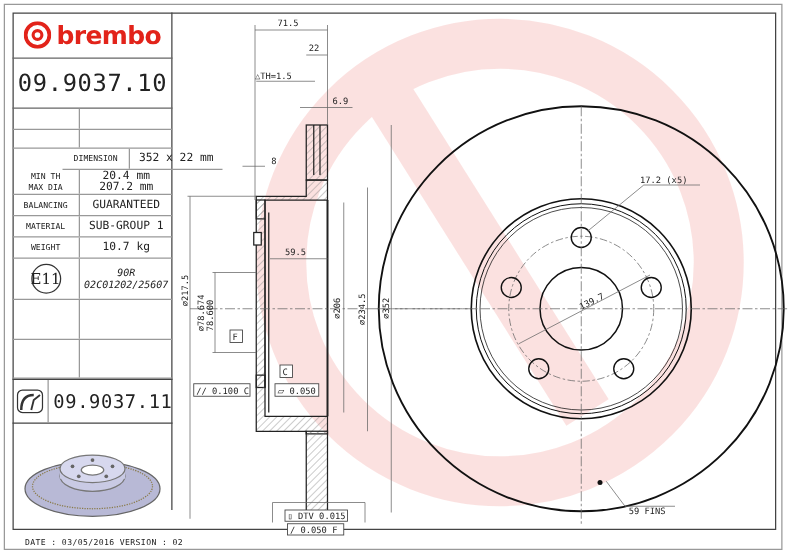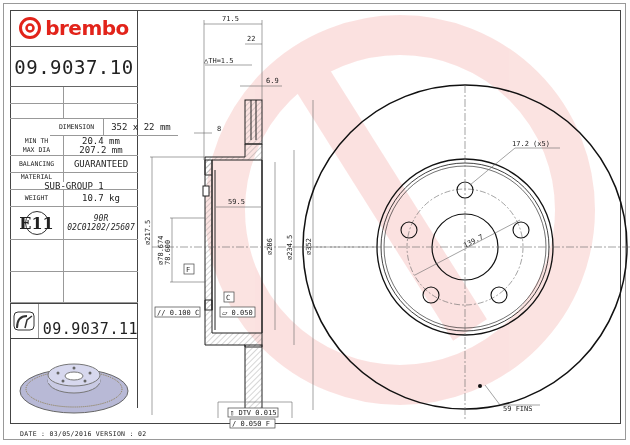--- a/index.html
+++ b/index.html
@@ -6,22 +6,22 @@
   body{width:630px;height:445px;position:relative;overflow:hidden;font-family:"DejaVu Sans Mono","Liberation Mono",monospace;color:#222;}
   .outer{position:absolute;left:3px;top:3px;width:623px;height:437px;border:1px solid #999;box-sizing:border-box;}
   .frame{position:absolute;left:10px;top:10px;width:611px;height:414px;border:1px solid #444;box-sizing:border-box;}
   .panel{position:absolute;left:10px;top:10px;width:128px;height:398px;border-right:1px solid #444;box-sizing:border-box;}
   .logo{position:absolute;left:0;top:0;width:128px;height:36px;border-bottom:1px solid #666;display:flex;align-items:center;justify-content:center;gap:4px;}
   .logo-text{color:#e2231a;font-family:"DejaVu Sans",sans-serif;font-weight:bold;font-size:20px;letter-spacing:-0.5px;}
   .code-main{position:absolute;left:0;top:37px;width:128px;height:39px;border-bottom:1px solid #666;font-size:19px;display:flex;align-items:center;justify-content:center;letter-spacing:0.5px;}
   .row{position:absolute;left:0;width:128px;border-bottom:1px solid #999;box-sizing:border-box;display:flex;}
   .row .k{width:53px;border-right:1px solid #999;font-size:6.5px;display:flex;flex-direction:column;align-items:center;justify-content:center;line-height:9px;font-family:"DejaVu Sans Mono",monospace;}
   .row .v{flex:1;font-size:9px;display:flex;flex-direction:column;align-items:center;justify-content:center;line-height:9px;}
-  .e11{width:22px;height:22px;border:1px solid #333;border-radius:50%;font-family:"DejaVu Serif",serif;font-weight:bold;font-size:16px;display:flex;align-items:center;justify-content:center;}
-  .code-alt{position:absolute;left:0;top:293px;width:128px;height:36px;border-top:1px solid #444;border-bottom:1px solid #444;display:flex;align-items:flex-end;box-sizing:border-box;}
+  .e11{width:22px;height:22px;border:1px solid #333;border-radius:50%;font-family:"DejaVu Serif",serif;font-weight:normal;font-size:12px;display:flex;align-items:center;justify-content:center;}
+  .code-alt{position:absolute;left:0;top:293px;width:128px;height:36px;border-top:1px solid #444;border-bottom:1px solid #444;display:flex;align-items:center;box-sizing:border-box;}
   .code-alt .ico{width:53px;display:flex;justify-content:center;border-right:1px solid #999;height:100%;align-items:center;}
   .code-alt .txt{flex:1;font-size:15px;padding-left:4px;letter-spacing:0.5px;}
   .photo{position:absolute;left:0;top:335px;width:128px;height:79px;}
   .date{position:absolute;left:20px;top:430px;font-size:6.5px;font-weight:normal;letter-spacing:0.3px;}
   svg.drawing{position:absolute;left:0;top:0;}
   .dim{font-family:"DejaVu Sans Mono",monospace;font-size:7px;fill:#222;}
 </style>
 </head>
 <body>
 
@@ -165,21 +165,21 @@
       </div>
     <div class="v">
         <span>20.4 mm</span>
         <span>207.2 mm</span>
       </div>
     </div>
   <div class="row" style="top:146px;height:17px;">
     <div class="k">BALANCING</div>
       <div class="v">GUARANTEED</div>
     </div>
-  <div class="row" style="top:163px;height:17px;flex-direction:column;">
+  <div class="row" style="top:163px;height:17px;">
     <div class="k">MATERIAL</div>
       <div class="v">SUB-GROUP 1</div>
     </div>
   <div class="row" style="top:180px;height:17px;">
     <div class="k">WEIGHT</div>
       <div class="v">10.7 kg</div>
     </div>
   <div class="row" style="top:197px;height:33px;">
     <div class="k">
         <div class="e11">E11</div>

